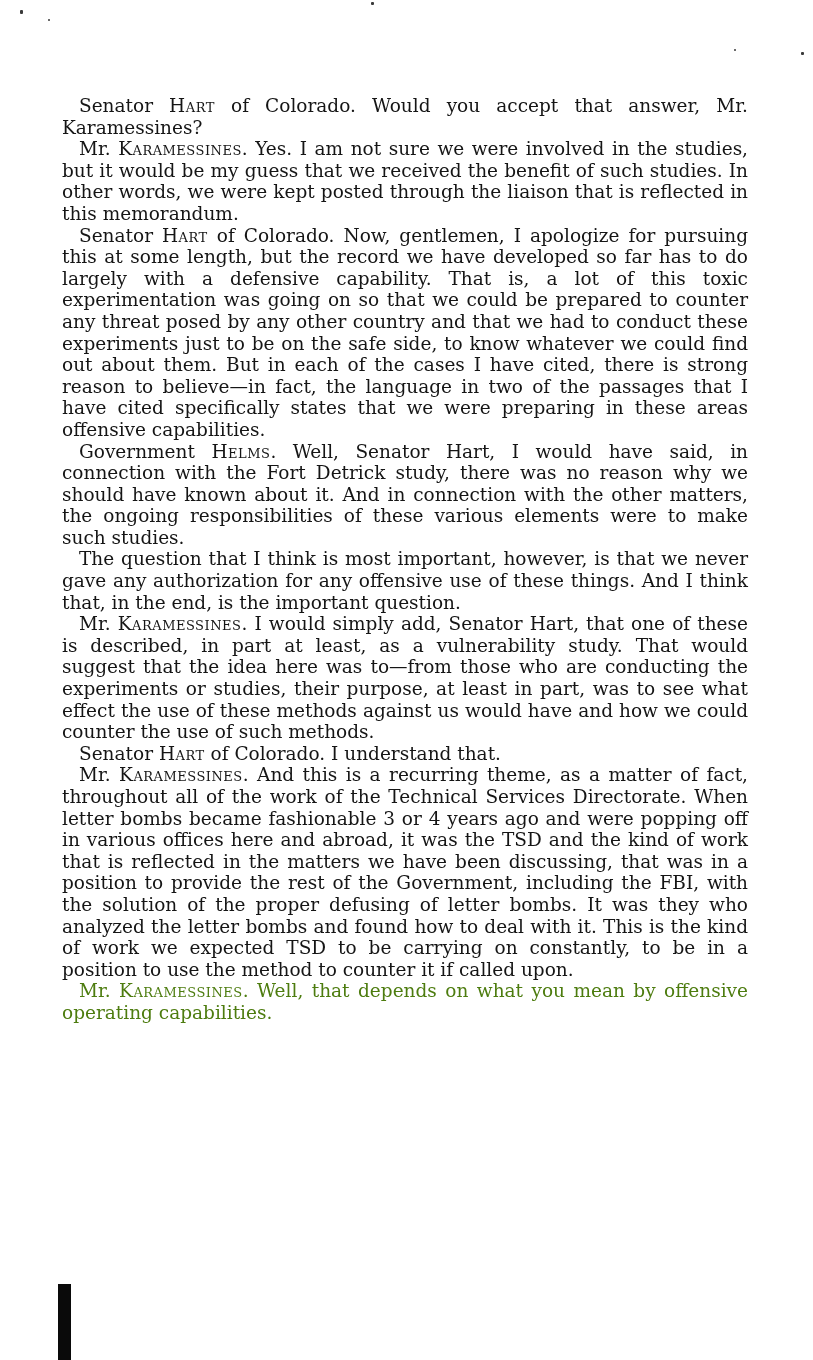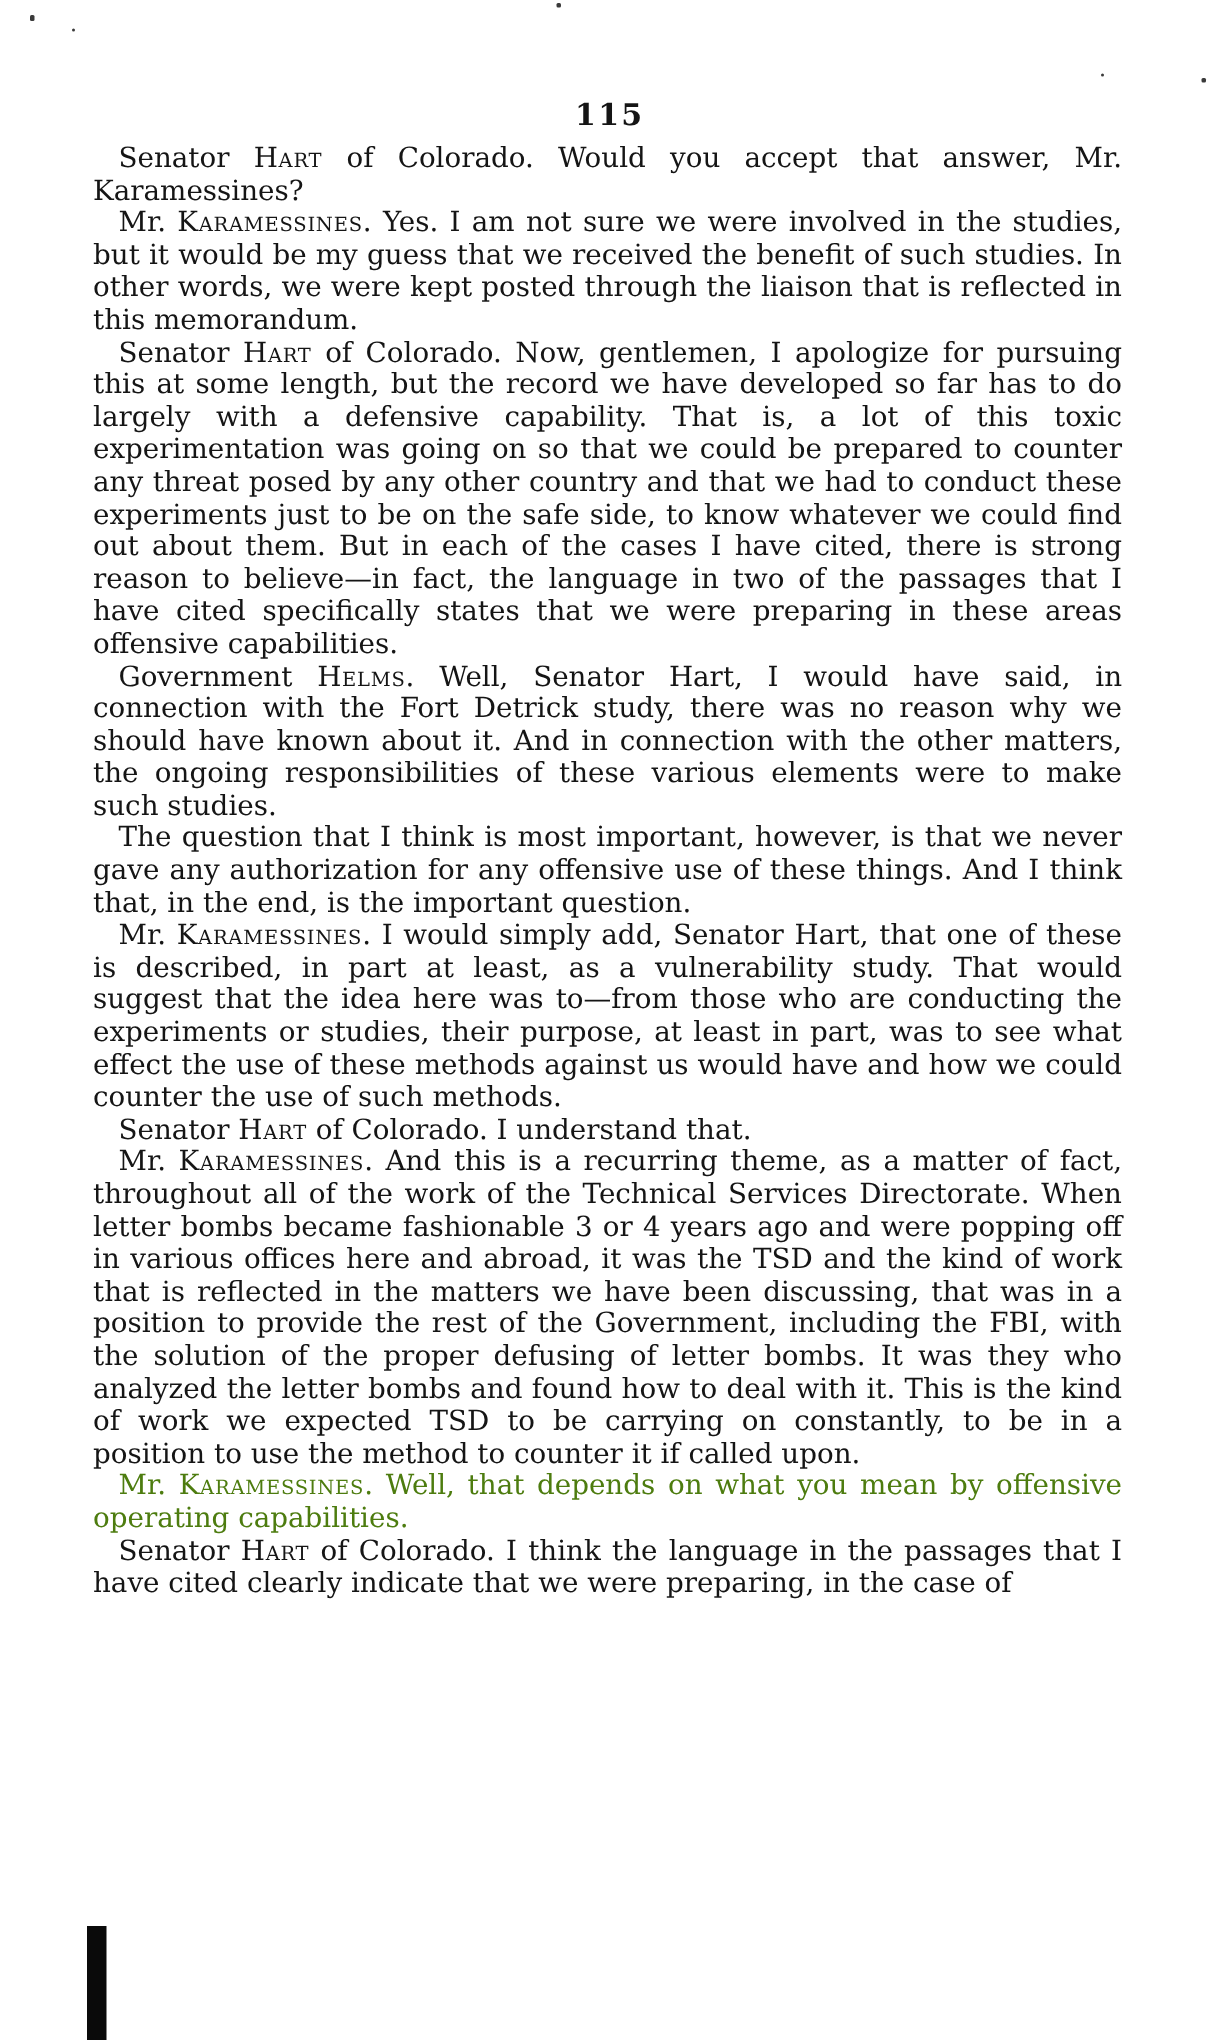--- a/index.html
+++ b/index.html
@@ -35,33 +35,31 @@
   .speaker { font-variant: small-caps; letter-spacing: 0.5px; }
   .para.faded { color: #4d7c0f; filter: blur(0.35px); }
   .speck { position: absolute; background: #3a3a3a; border-radius: 1px; }
   .artifact-bar { position: absolute; background: #0a0a0a; }
 </style>
 </head>
 <body>
 
 <div class="page">
 
-  <div class="pageno">115</div>
 
   <div class="transcript">
       <p class="para"><span class="prefix">Senator </span><span class="speaker">Hart</span><span class="text"> of Colorado. Would you accept that answer, Mr. Karamessines?</span></p>
       <p class="para"><span class="prefix">Mr. </span><span class="speaker">Karamessines</span><span class="text">. Yes. I am not sure we were involved in the studies, but it would be my guess that we received the benefit of such studies. In other words, we were kept posted through the liaison that is reflected in this memorandum.</span></p>
       <p class="para"><span class="prefix">Senator </span><span class="speaker">Hart</span><span class="text"> of Colorado. Now, gentlemen, I apologize for pursuing this at some length, but the record we have developed so far has to do largely with a defensive capability. That is, a lot of this toxic experimentation was going on so that we could be prepared to counter any threat posed by any other country and that we had to conduct these experiments just to be on the safe side, to know whatever we could find out about them. But in each of the cases I have cited, there is strong reason to believe—in fact, the language in two of the passages that I have cited specifically states that we were preparing in these areas offensive capabilities.</span></p>
       <p class="para"><span class="prefix">Government </span><span class="speaker">Helms</span><span class="text">. Well, Senator Hart, I would have said, in connection with the Fort Detrick study, there was no reason why we should have known about it. And in connection with the other matters, the ongoing responsibilities of these various elements were to make such studies.</span></p>
       <p class="para"><span class="text">The question that I think is most important, however, is that we never gave any authorization for any offensive use of these things. And I think that, in the end, is the important question.</span></p>
       <p class="para"><span class="prefix">Mr. </span><span class="speaker">Karamessines</span><span class="text">. I would simply add, Senator Hart, that one of these is described, in part at least, as a vulnerability study. That would suggest that the idea here was to—from those who are conducting the experiments or studies, their purpose, at least in part, was to see what effect the use of these methods against us would have and how we could counter the use of such methods.</span></p>
       <p class="para"><span class="prefix">Senator </span><span class="speaker">Hart</span><span class="text"> of Colorado. I understand that.</span></p>
       <p class="para"><span class="prefix">Mr. </span><span class="speaker">Karamessines</span><span class="text">. And this is a recurring theme, as a matter of fact, throughout all of the work of the Technical Services Directorate. When letter bombs became fashionable 3 or 4 years ago and were popping off in various offices here and abroad, it was the TSD and the kind of work that is reflected in the matters we have been discussing, that was in a position to provide the rest of the Government, including the FBI, with the solution of the proper defusing of letter bombs. It was they who analyzed the letter bombs and found how to deal with it. This is the kind of work we expected TSD to be carrying on constantly, to be in a position to use the method to counter it if called upon.</span></p>
       <p class="para faded"><span class="prefix">Mr. </span><span class="speaker">Karamessines</span><span class="text">. Well, that depends on what you mean by offensive operating capabilities.</span></p>
-      <p class="para"><span class="prefix">Senator </span><span class="speaker">Hart</span><span class="text"> of Colorado. I think the language in the passages that I have cited clearly indicate that we were preparing, in the case of</span></p>
     </div>
 
   <div class="speck" style="left:20px; top:10px; width:3px; height:4px;"></div>
   <div class="speck" style="left:48px; top:19px; width:2px; height:2px;"></div>
   <div class="speck" style="left:371px; top:2px; width:3px; height:3px;"></div>
   <div class="speck" style="left:734px; top:49px; width:2px; height:2px;"></div>
   <div class="speck" style="left:801px; top:52px; width:3px; height:3px;"></div>
   <div class="artifact-bar" style="left:58px; top:1284px; width:13px; height:76px;"></div>
 
 </div>

